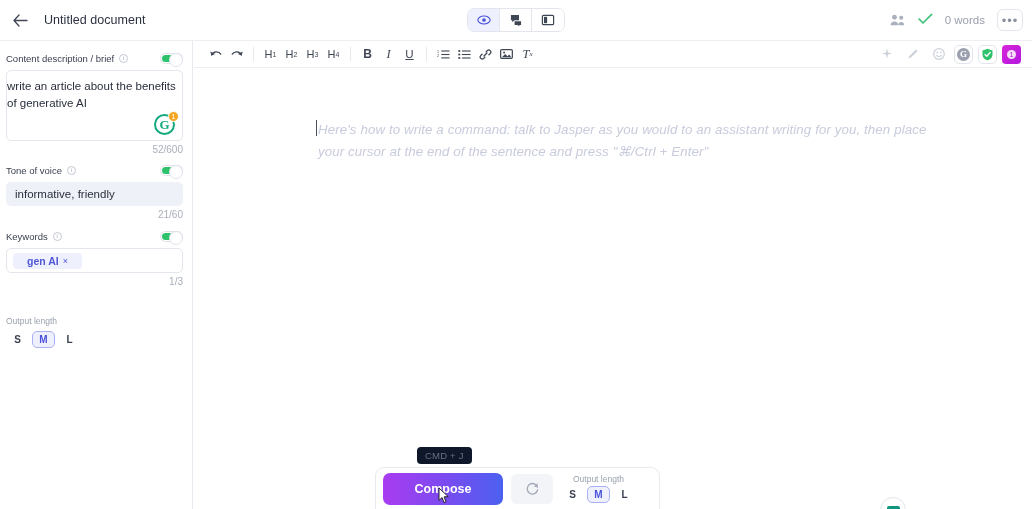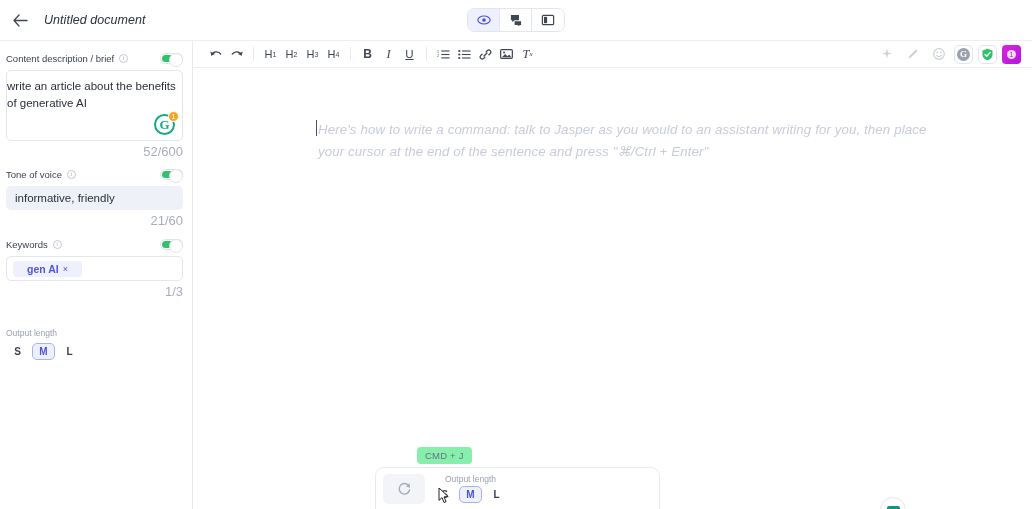--- a/index.html
+++ b/index.html
@@ -11,21 +11,21 @@
     -webkit-font-smoothing: antialiased;
   }
   .app { position: relative; width: 1032px; height: 509px; background:#fff; }
 
   
   .header {
     position: absolute; top:0; left:0; width:1032px; height:41px;
     background:#fff; border-bottom:1px solid #edeef2;
     display:flex; align-items:center;
   }
-  .hdr-left { display:flex; align-items:center; gap:13px; padding-left:9px;font-style:italic; }
+  .hdr-left { display:flex; align-items:center; gap:13px; padding-left:9px; }
   .back-arrow {
     width:22px; height:22px; display:flex; align-items:center; justify-content:center;
     color:#3f4654; font-size:16px; cursor:pointer; border-radius:4px;
   }
   .doc-title { font-size:12.5px; color:#2b3040; letter-spacing:.05px; }
 
   .hdr-center {
     position:absolute; left:50%; transform:translateX(-50%);
     display:flex; align-items:center;
     border:1px solid #e3e5ec; border-radius:7px; overflow:hidden;
@@ -89,21 +89,21 @@
     width:21px;height:21px;border-radius:50%;background:#fff;
     border:2px solid #15a97f; display:flex;align-items:center;justify-content:center;
     font-size:13px; font-weight:700; color:#15a97f;
     font-family:"Liberation Serif", serif;
   }
   .gm-badge {
     position:absolute; top:-3px; right:-4px; width:11px; height:11px;
     border-radius:50%; background:#f5a623; color:#fff; font-size:7px;
     display:flex; align-items:center; justify-content:center; border:1.5px solid #fff;
   }
-  .counter { text-align:right; font-size:13px; color:#a9aeba; margin-top:3px; }
+  .counter { text-align:right; font-size:10px; color:#a9aeba; margin-top:3px; }
   .tone-box {
     background:#eef1f8; border-radius:5px; height:24px;
     display:flex; align-items:center; padding:0 9px;
     font-size:11.5px; color:#2a2f3d; cursor:text;
   }
   .kw-box {
     border:1px solid #e4e6ed; border-radius:5px; min-height:25px;
     display:flex; align-items:center; padding:0 6px; gap:5px; background:#fff; cursor:text;
   }
   .kw-chip {
@@ -184,21 +184,21 @@
   }
   .refresh-btn {
     width:42px; height:30px; border-radius:6px; background:#f3f4f8;
     display:flex; align-items:center; justify-content:center;
     color:#a5abb9; cursor:pointer;
   }
   .out-block { display:flex; flex-direction:column; align-items:center; gap:2px; }
   .out-block .out-label { margin:0; font-size:8.5px; }
   .tooltip {
     position:absolute; left:417px; top:447px;
-    background:#86efac; color:#6a7082; font-size:9.5px;
+    background:#0f172a; color:#6a7082; font-size:9.5px;
     padding:3px 8px; border-radius:4px; letter-spacing:.2px;
   }
   .cursor-ptr {
     position:absolute; left:438px; top:487px; width:13px; height:18px; pointer-events:none;
   }
   .br-badge {
     position:absolute; left:880px; top:497px; width:26px; height:26px;
     border-radius:50%; background:#fff; border:1px solid #e3e5ec;
     display:flex; align-items:center; justify-content:center;
   }
@@ -233,20 +233,37 @@
           </svg>
       </div>
       <div class="seg">
         <svg width="14" height="14" viewBox="0 0 16 16">
             <rect x="1.6" y="2.6" width="12.8" height="10.8" rx="1.4" fill="none" stroke="#3f4654" stroke-width="1.4"></rect>
             <rect x="3.4" y="4.4" width="3.6" height="7.2" fill="#3f4654"></rect>
           </svg>
       </div>
     </div>
 
+    <div class="hdr-right">
+      <div class="people-icon">
+        <svg width="16" height="12" viewBox="0 0 18 13">
+            <circle cx="5" cy="3.4" r="2.7" fill="#aab0bd"></circle>
+            <circle cx="12.6" cy="3.9" r="2.3" fill="#aab0bd"></circle>
+            <path d="M.6 12.4c0-2.6 2-4.3 4.4-4.3s4.4 1.7 4.4 4.3z" fill="#aab0bd"></path>
+            <path d="M9.4 12.4c0-2.2 1.5-3.6 3.3-3.6s3.3 1.4 3.3 3.6z" fill="#aab0bd"></path>
+          </svg>
+      </div>
+      <div class="check-mark">
+        <svg width="15" height="12" viewBox="0 0 15 12">
+            <path d="M1.2 6.2 L5 10 L13.6 1.4" stroke="#3fc27a" stroke-width="1.7" fill="none" stroke-linecap="round" stroke-linejoin="round"></path>
+          </svg>
+      </div>
+      <div class="words-txt">0 words</div>
+      <div class="more-btn">•••</div>
+    </div>
   </div>
 
   <div class="sidebar">
 
     <div class="field-head">
       <span class="field-label">Content description / brief</span>
       <span class="info-i">i</span>
       <span class="toggle"></span>
     </div>
     <div class="brief-box">
@@ -384,20 +401,23 @@
   </div>
 
   <div class="editor">
     <div class="caret"></div>
     <div class="placeholder">Here's how to write a command: talk to Jasper as you would to an assistant writing for you, then place your cursor at the end of the sentence and press "⌘/Ctrl + Enter"</div>
   </div>
 
   <div class="tooltip">CMD + J</div>
 
   <div class="compose-panel">
+    <div class="compose-btn">
+      <span>Compose</span>
+    </div>
     <div class="refresh-btn">
       <svg width="15" height="15" viewBox="0 0 16 16">
           <path d="M13.2 6.4 A5.6 5.6 0 1 0 13.4 9.6" stroke="#a5abb9" stroke-width="1.5" fill="none" stroke-linecap="round"></path>
           <path d="M13.6 2.4 L13.4 6.6 L9.4 6.2z" fill="#a5abb9"></path>
         </svg>
     </div>
     <div class="out-block">
       <div class="out-label">Output length</div>
       <div class="sml-row">
         <div class="sml">S</div>

